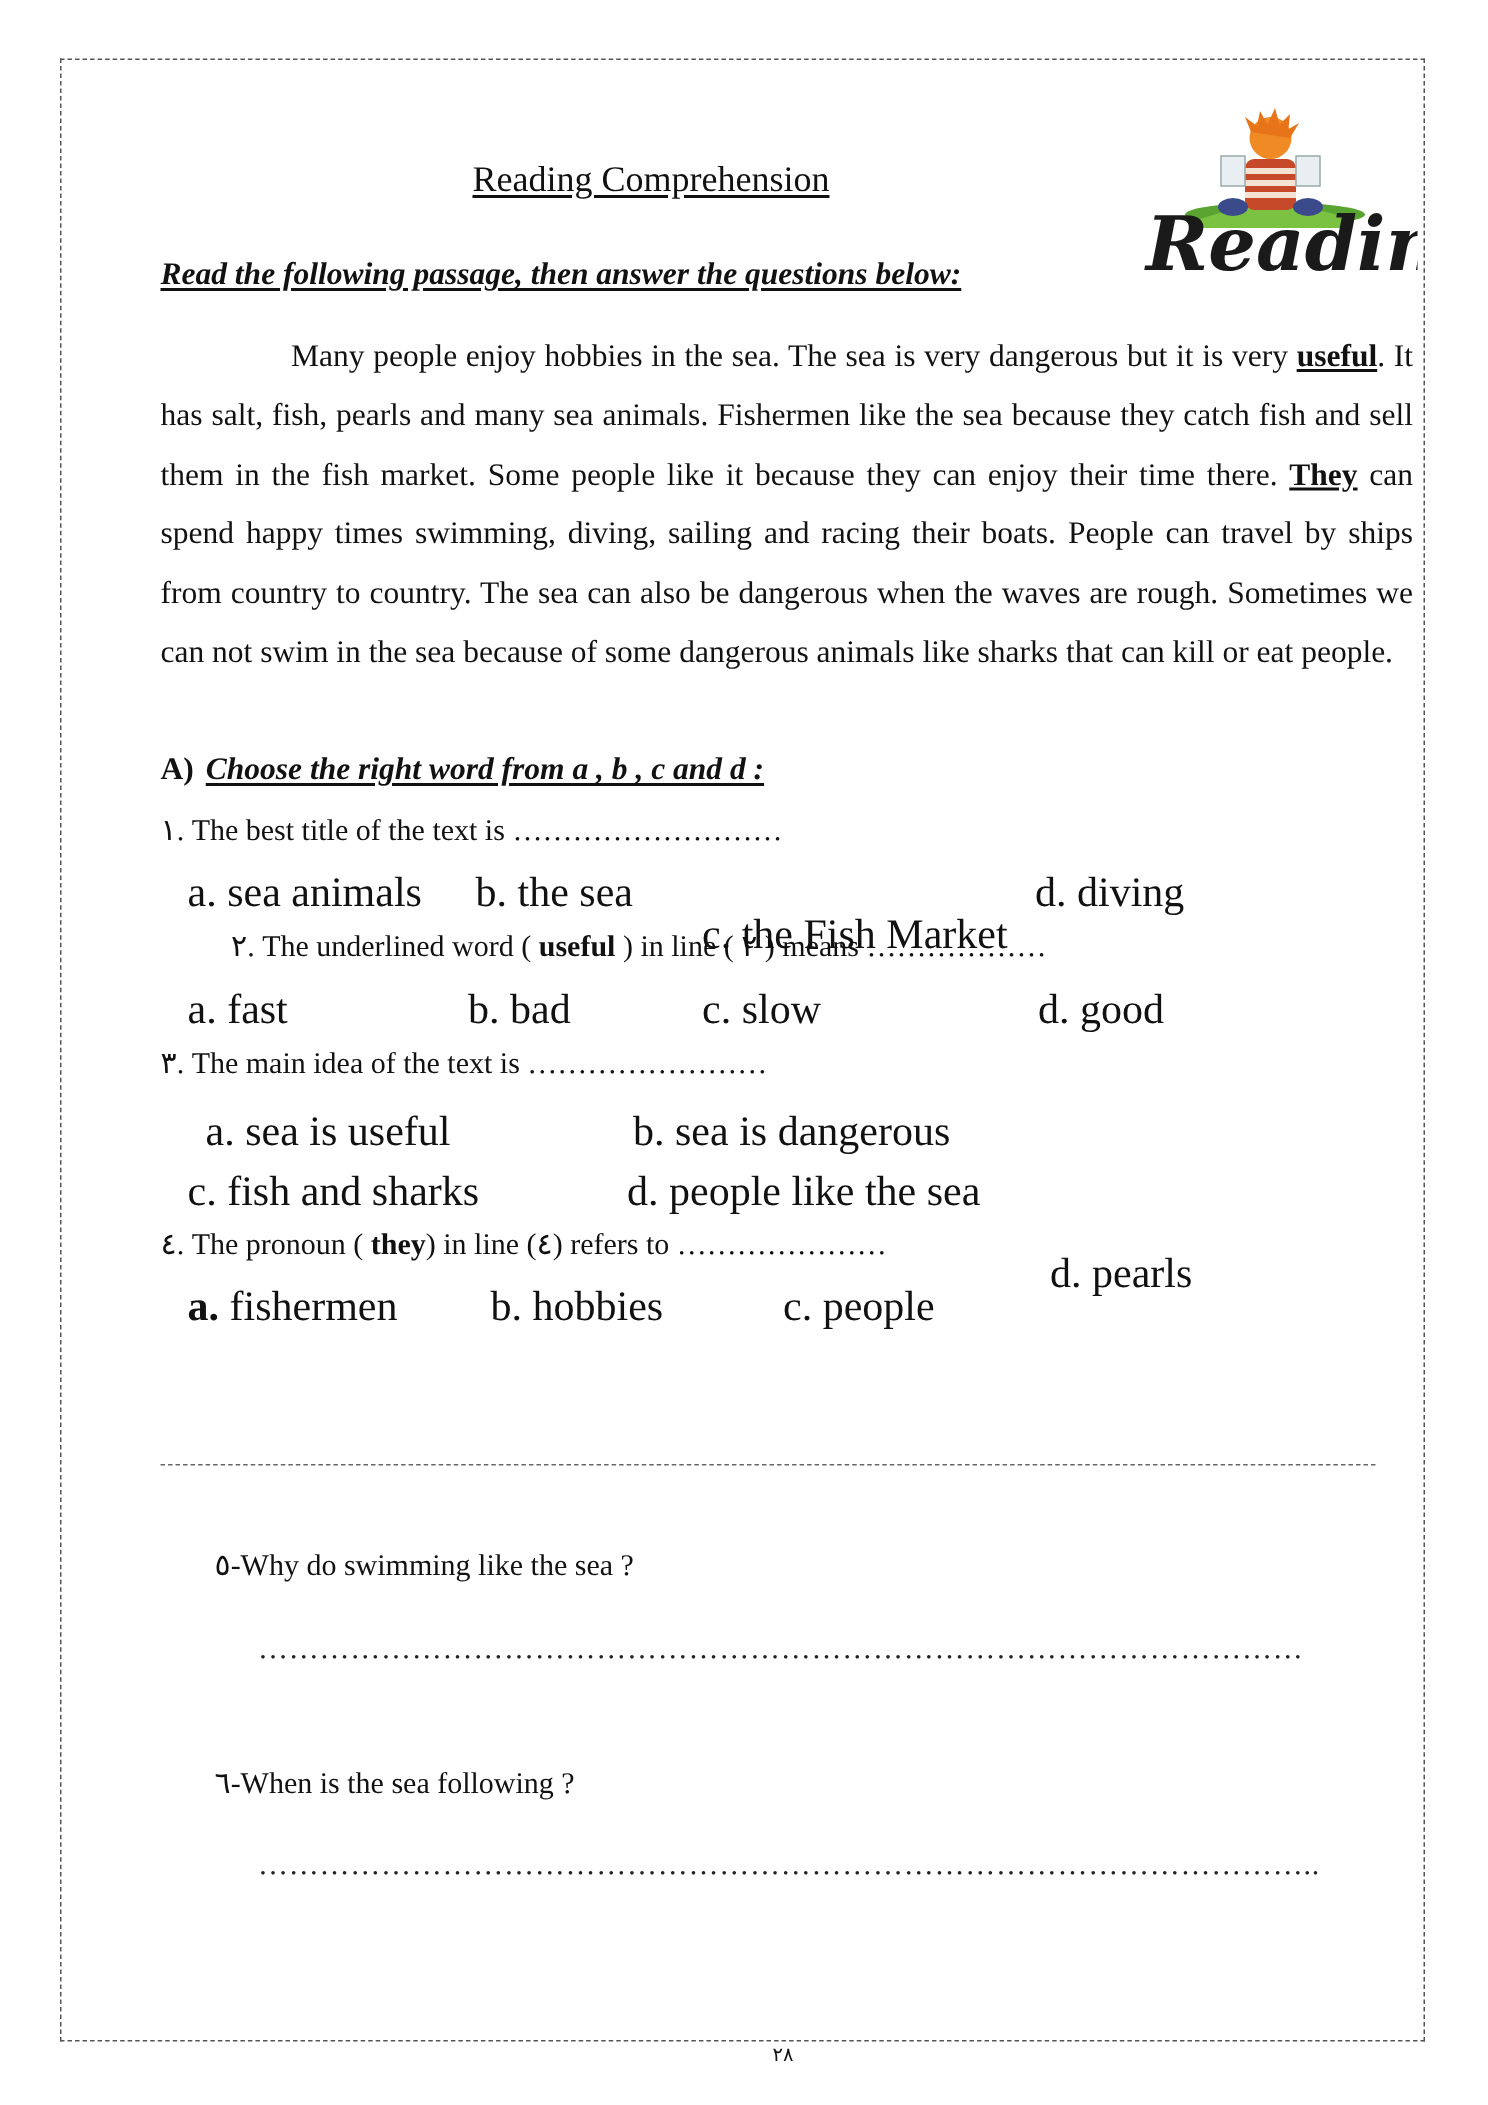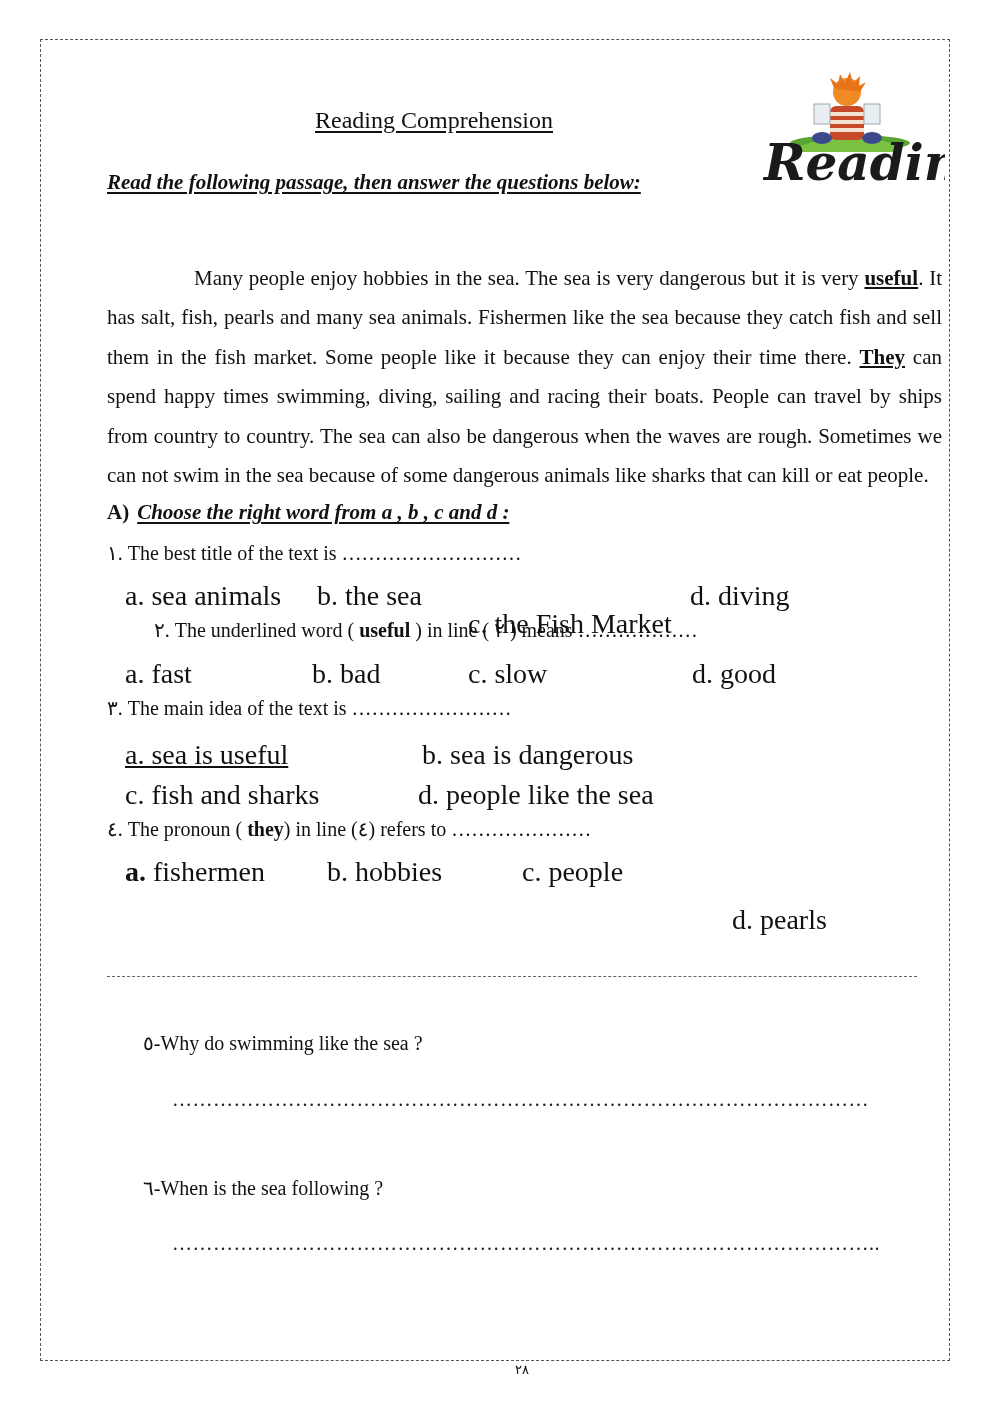--- a/index.html
+++ b/index.html
@@ -5,21 +5,21 @@
   html, body { margin: 0; padding: 0; background: #ffffff; }
   body { width: 992px; height: 1403px; position: relative; overflow: hidden;
          font-family: "Liberation Serif", "DejaVu Serif", serif; color: #111; }
   .page-border { position: absolute; left: 40px; top: 39px; width: 910px; height: 1322px;
                  border: 1px dashed #555; box-sizing: border-box; }
   .abs { position: absolute; white-space: nowrap; }
   .title { left: 315px; top: 107px; font-size: 24px; text-decoration: underline; text-underline-offset: 3px; }
   .instruction { left: 107px; top: 170px; font-size: 21px; font-weight: bold; font-style: italic;
                  text-decoration: underline; text-underline-offset: 3px; }
   .logo { position: absolute; left: 760px; top: 68px; width: 185px; height: 125px; }
-  .passage { position: absolute; left: 107px; top: 218px; width: 835px; font-size: 21px; line-height: 39.4px; margin-top: 41px; }
+  .passage { position: absolute; left: 107px; top: 218px; width: 835px; font-size: 21px; line-height: 39.4px; }
   .passage p { margin: 0; text-indent: 87px; text-align: justify; }
   .passage b { text-decoration: underline; text-underline-offset: 2px; }
   .section-a { left: 107px; top: 500px; font-size: 21px; font-weight: bold; }
   .section-a i { text-decoration: underline; text-underline-offset: 3px; margin-left: 8px; }
   .q { font-size: 20px; }
   .opt { font-size: 28px; }
   .divider { position: absolute; left: 107px; top: 976px; width: 810px; border-top: 1px dashed #666; }
   .blank { letter-spacing: 0.5px; color: #222; }
   .footer-num { left: 515px; top: 1362px; font-size: 13px; }
 </style>
@@ -70,32 +70,32 @@
   <span>٢</span><span>. The underlined word ( </span><b>useful</b><span> ) in line ( ٢ ) means ………………</span>
 </div>
 <div class="abs opt" style="left:125px; top:658px;">a. fast</div>
 <div class="abs opt" style="left:312px; top:658px;">b. bad</div>
 <div class="abs opt" style="left:468px; top:658px;">c. slow</div>
 <div class="abs opt" style="left:692px; top:658px;">d. good</div>
 
 <div class="abs q" style="left:107px; top:696px;">
   <span>٣</span><span>. The main idea of the text is ……………………</span>
 </div>
-<div class="abs opt" style="left:125px; top:739px;text-decoration:underline;">a. sea is useful</div>
+<div class="abs opt" style="left:137px; top:739px;">a. sea is useful</div>
 <div class="abs opt" style="left:422px; top:739px;">b. sea is dangerous</div>
 <div class="abs opt" style="left:125px; top:779px;">c. fish and sharks</div>
 <div class="abs opt" style="left:418px; top:779px;">d. people like the sea</div>
 
 <div class="abs q" style="left:107px; top:817px;">
   <span>٤</span><span>. The pronoun ( </span><b>they</b><span>) in line (٤) refers to …………………</span>
 </div>
 <div class="abs opt" style="left:125px; top:856px;"><b>a.</b><span> fishermen</span></div>
 <div class="abs opt" style="left:327px; top:856px;">b. hobbies</div>
 <div class="abs opt" style="left:522px; top:856px;">c. people</div>
-<div class="abs opt" style="left:700px; top:904px;margin-left:32px;">d. pearls</div>
+<div class="abs opt" style="left:700px; top:834px;">d. pearls</div>
 
 <div class="divider"></div>
 
 <div class="abs q" style="left:143px; top:1031px;">
   <span>٥</span><span>-Why do swimming like the sea ?</span>
 </div>
 <div class="abs q blank" style="left:172px; top:1088px;">…………………………………………………………………………………………</div>
 
 <div class="abs q" style="left:143px; top:1176px;">
   <span>٦</span><span>-When is the sea following ?</span>

